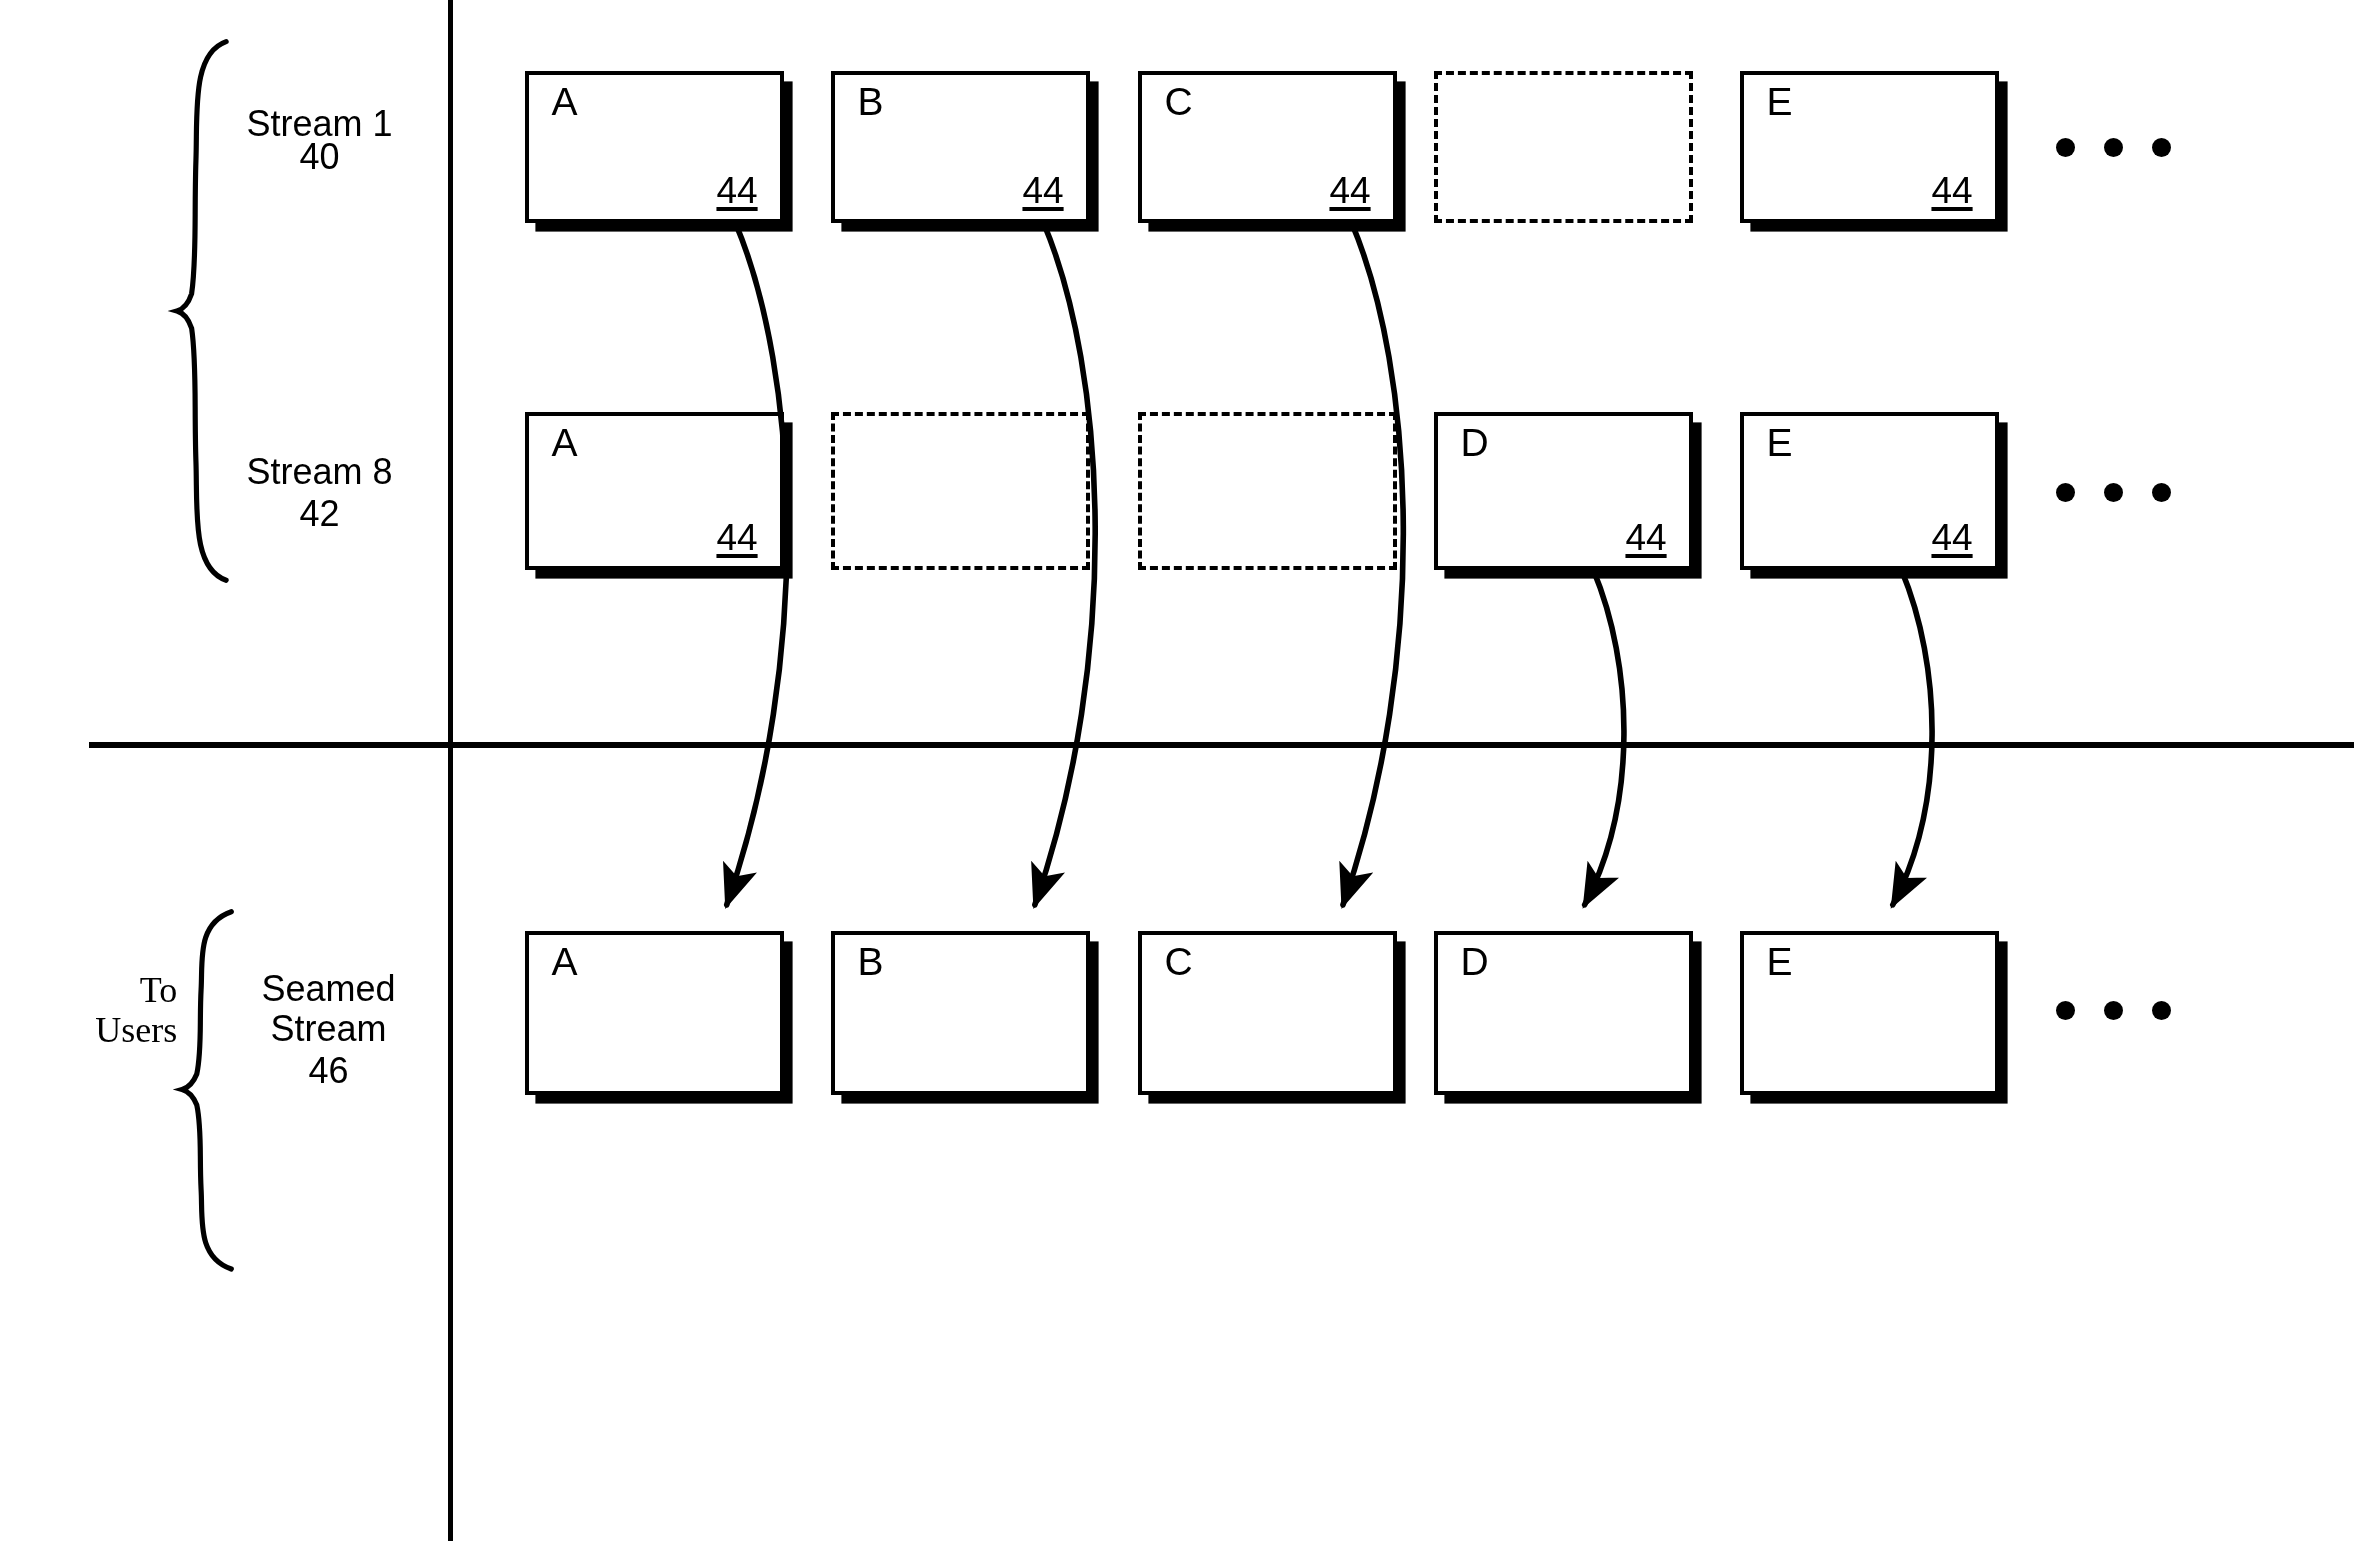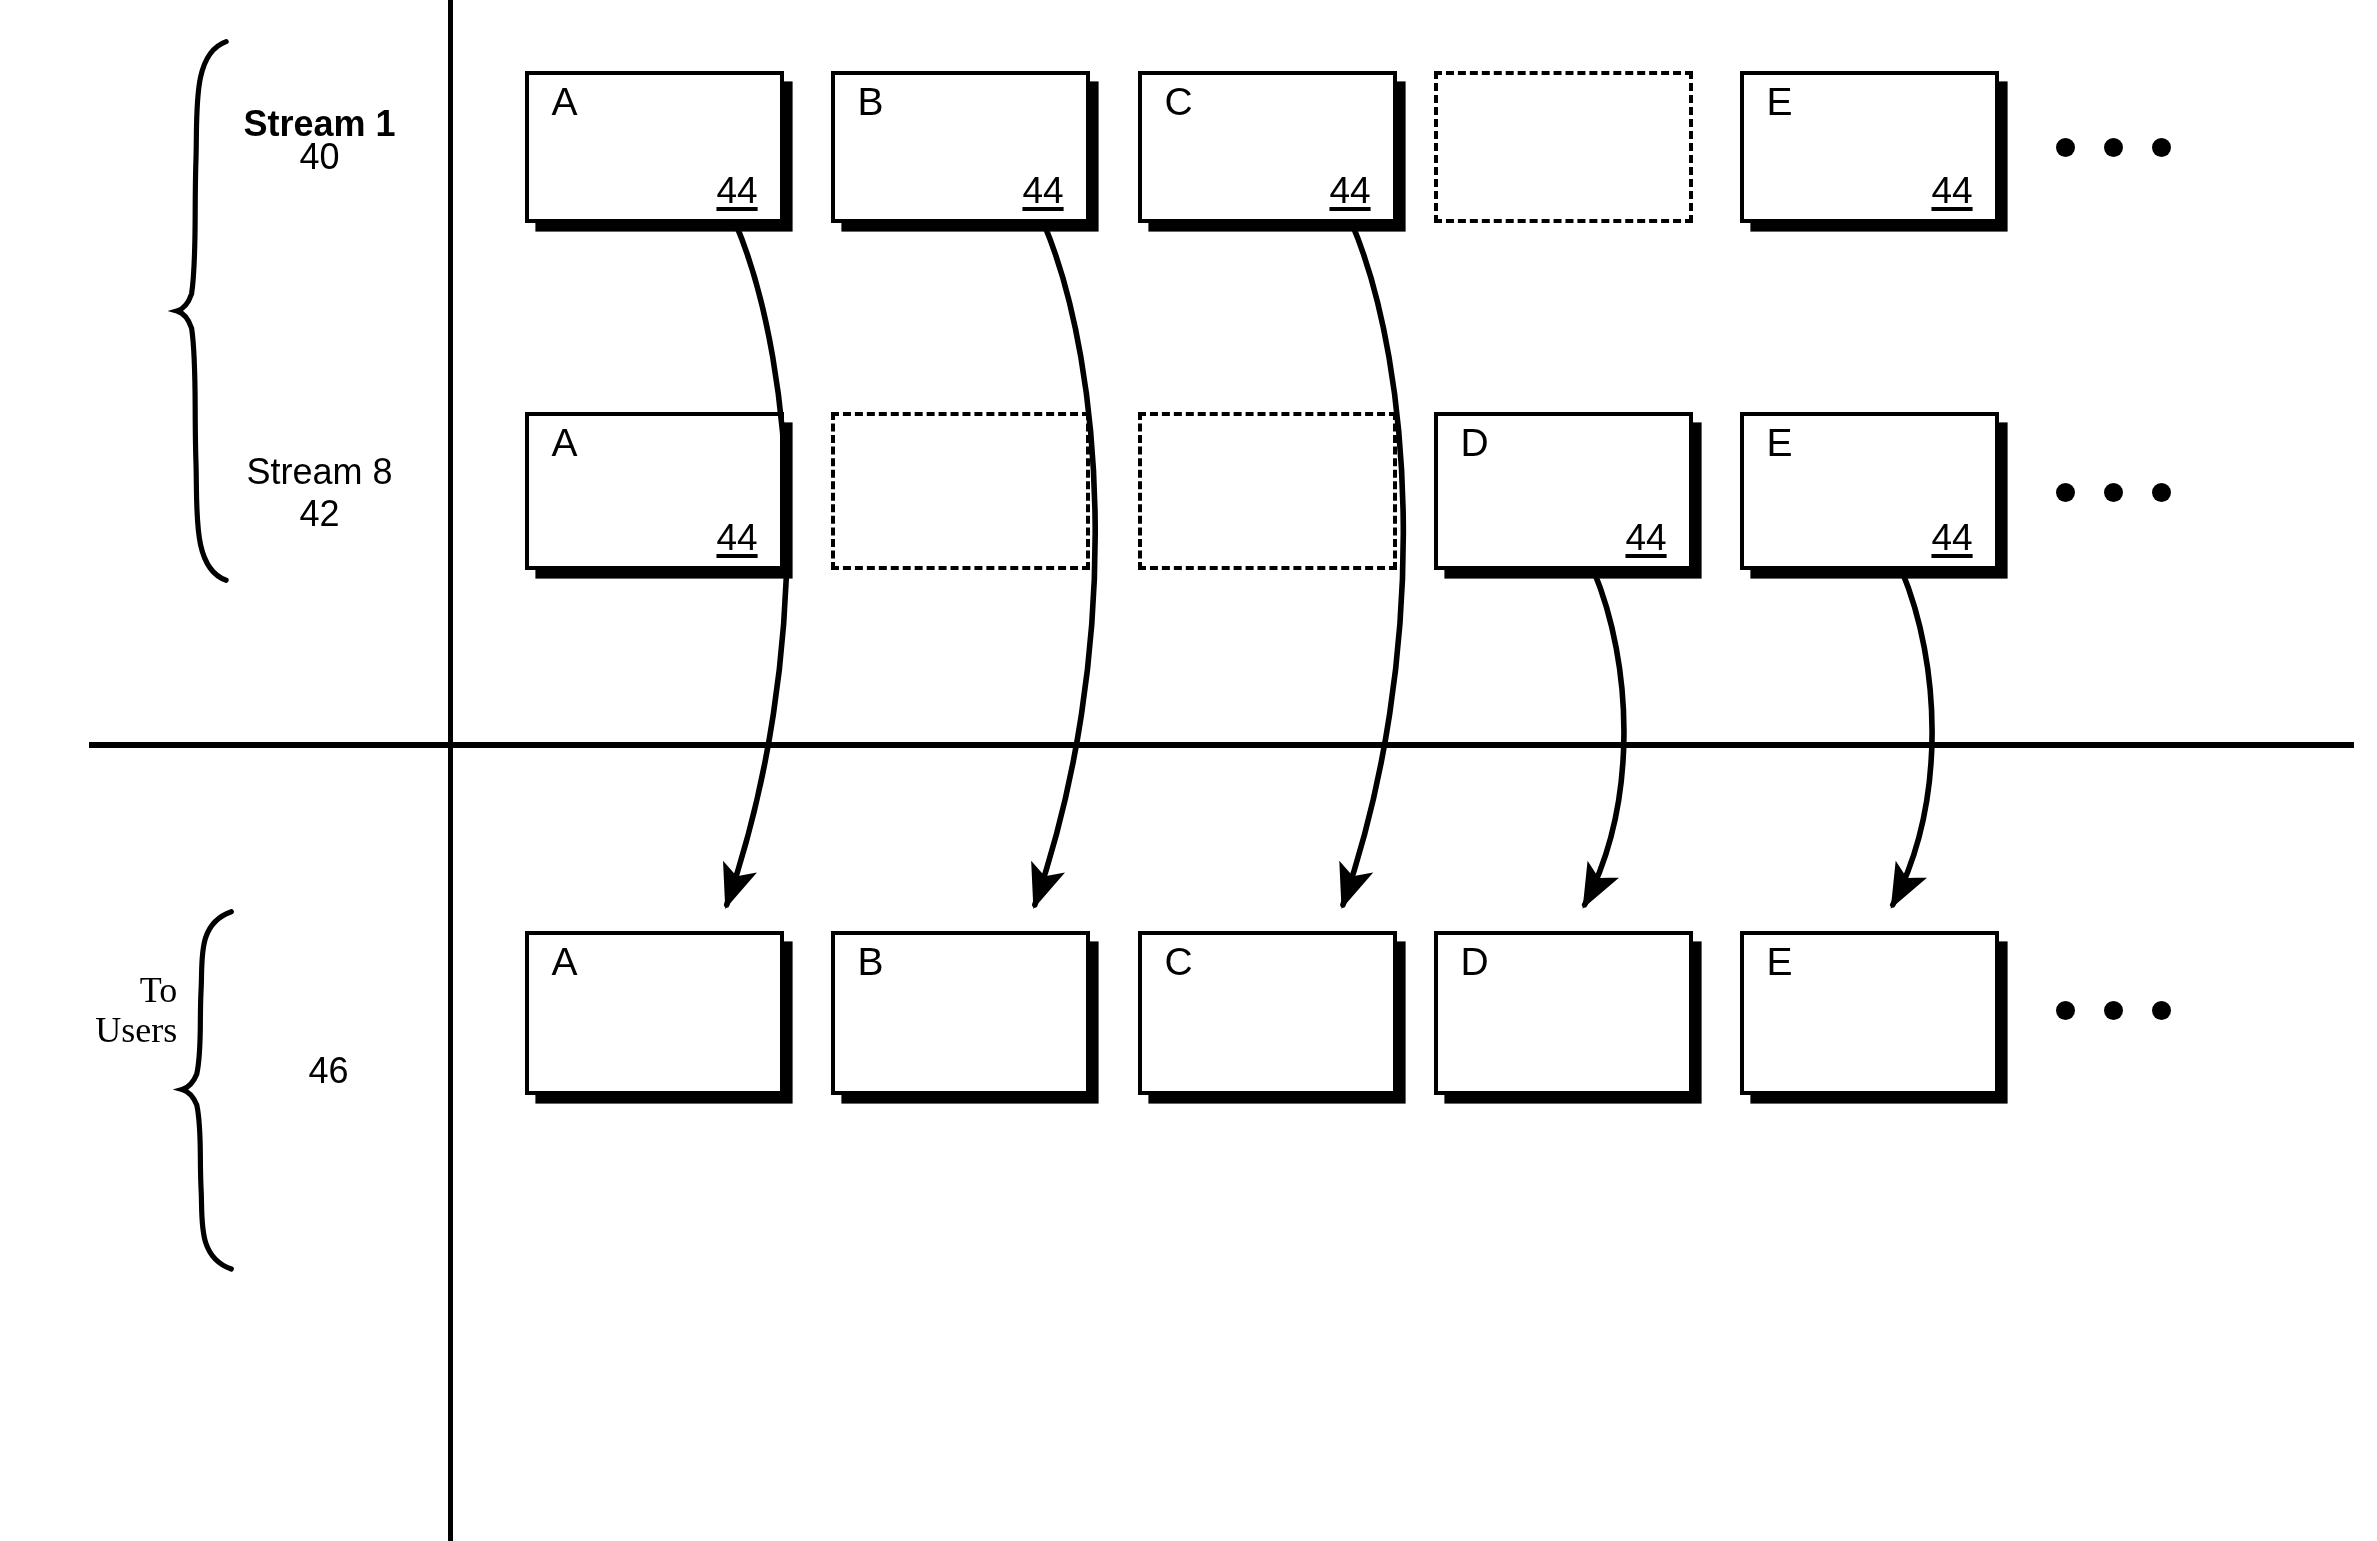--- a/index.html
+++ b/index.html
@@ -95,26 +95,28 @@
 
 <div id="canvas">
 
   <div class="v-axis" style="left:448px; top:0px; width:5.2px; height:1542px;"></div>
   <div class="h-axis" style="left:89px; top:742px; width:2265px; height:6px;"></div>
 
 
   <div class="lbl right" style="left:17.3px; top:970px; width:160px;font-family:Liberation Serif, serif;">To
 Users</div>
 
-  <div class="lbl center" style="left:220px; top:104px; width:199px;font-weight:bold;">Stream 1</div>
+  <div class="lbl center" style="left:220px; top:104px; width:199px;">Stream 1</div>
   <div class="lbl center" style="left:220px; top:137px; width:199px;">40</div>
 
   <div class="lbl center" style="left:220px; top:452px; width:199px;">Stream 8</div>
   <div class="lbl center" style="left:220px; top:494px; width:199px;">42</div>
 
+  <div class="lbl center" style="left:229px; top:969px; width:199px;">Seamed
+Stream</div>
   <div class="lbl center" style="left:229px; top:1051px; width:199px;">46</div>
 
   <div class="frame solid" style="left:525px; top:71px; width:259px; height:152px;">
     <span class="letter">A</span>
     <span class="ref">44</span>
   </div>
   <div class="frame solid" style="left:831px; top:71px; width:259px; height:152px;">
     <span class="letter">B</span>
     <span class="ref">44</span>
   </div>

